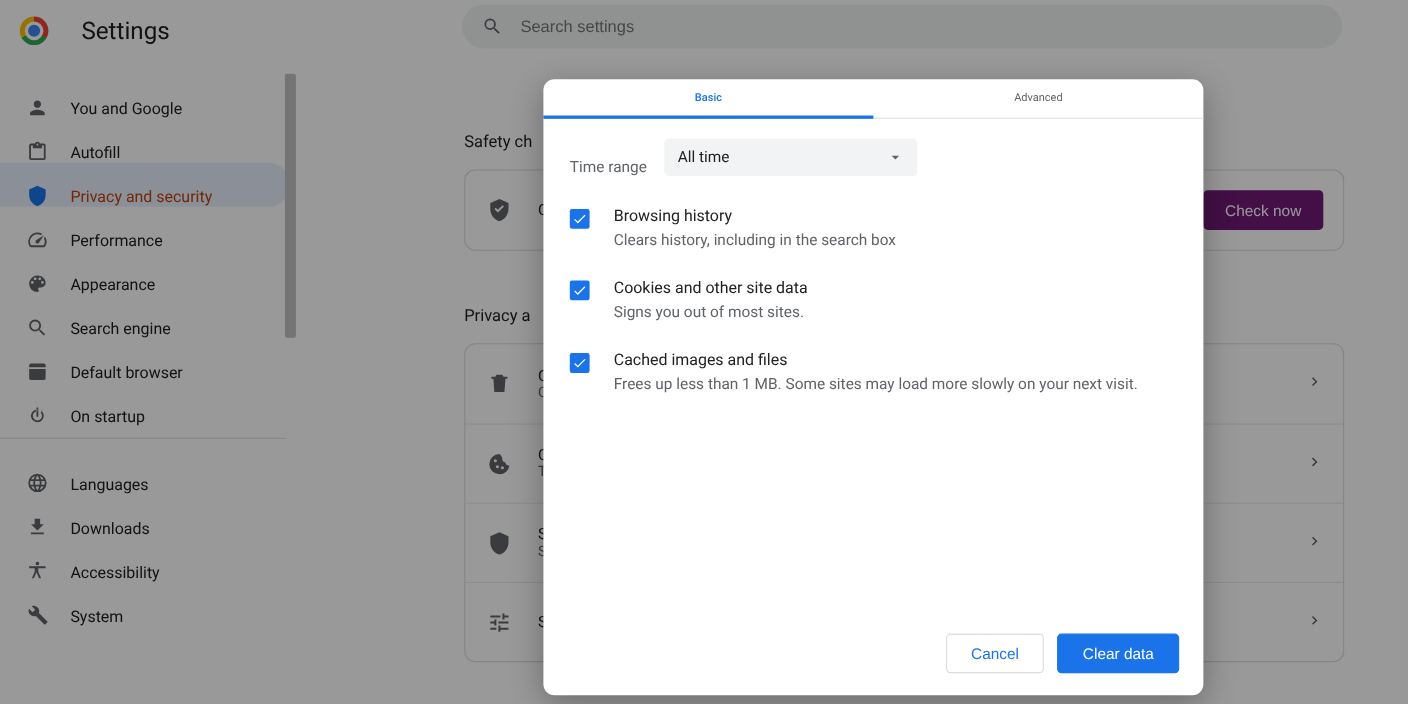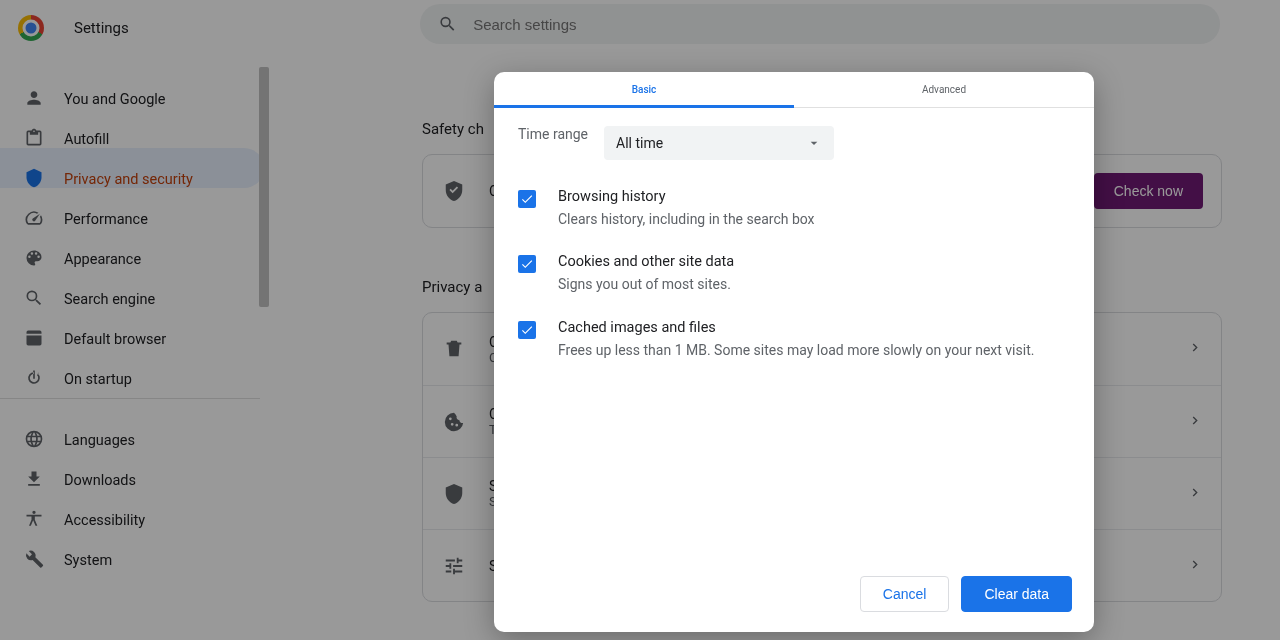--- a/index.html
+++ b/index.html
@@ -25,21 +25,21 @@
     width: 26px; height: 26px; border-radius:50%;
     background: conic-gradient(#ea4335 0 120deg,#34a853 120deg 240deg,#fbbc05 240deg 360deg);
     position: relative;
     margin-right: 30px;
   }
   .chrome-logo::after {
     content:""; position:absolute; top:50%; left:50%; width:11px; height:11px;
     background:#4285f4; border:3px solid #fff; border-radius:50%;
     transform:translate(-50%,-50%);
   }
-  .settings-title { font-size: 15px; color:#202124; }
+  .settings-title { font-size: 22px; color:#202124; }
   .searchbar {
     position:absolute; left:420px; top:4px;
     width: 800px; height:40px; background:#f1f3f4; border-radius:22px;
     display:flex; align-items:center; padding:0 18px; color:#5f6368;
   }
   .searchbar svg { width:20px; height:20px; fill:#5f6368; margin-right:14px; }
   .searchbar input {
     border:none; background:transparent; outline:none; font-size:15px; width:100%; color:#5f6368;
   }
   
@@ -95,21 +95,21 @@
   .dlg-title { font-size:17px; padding:20px 24px 12px; color:#202124; }
   .tabs { display:flex; border-bottom:1px solid #e0e0e0; }
   .tab {
     flex:1; text-align:center; padding:12px 0; font-size:10px; color:#5f6368; cursor:pointer; position:relative;
   }
   .tab.active { color:#1a73e8; font-weight:500; }
   .tab.active::after {
     content:""; position:absolute; left:0; right:0; bottom:-1px; height:3px; background:#1a73e8;
   }
   .dlg-body { padding:18px 24px; flex:1; }
-  .time-row { display:flex; align-items:flex-start; gap:16px; margin-bottom:28px; }
+  .time-row { display:flex; align-items:flex-end; gap:16px; margin-bottom:28px; }
   .time-label { color:#5f6368; font-size:14px; }
   .select {
     display:flex; align-items:center; justify-content:space-between;
     background:#f1f3f4; border-radius:4px; padding:9px 12px; width:230px; cursor:pointer;
   }
   .select svg { width:16px; height:16px; fill:#5f6368; }
   .opt {
     display:flex; gap:22px; margin-bottom:24px; align-items:flex-start;
   }
   .cb {

